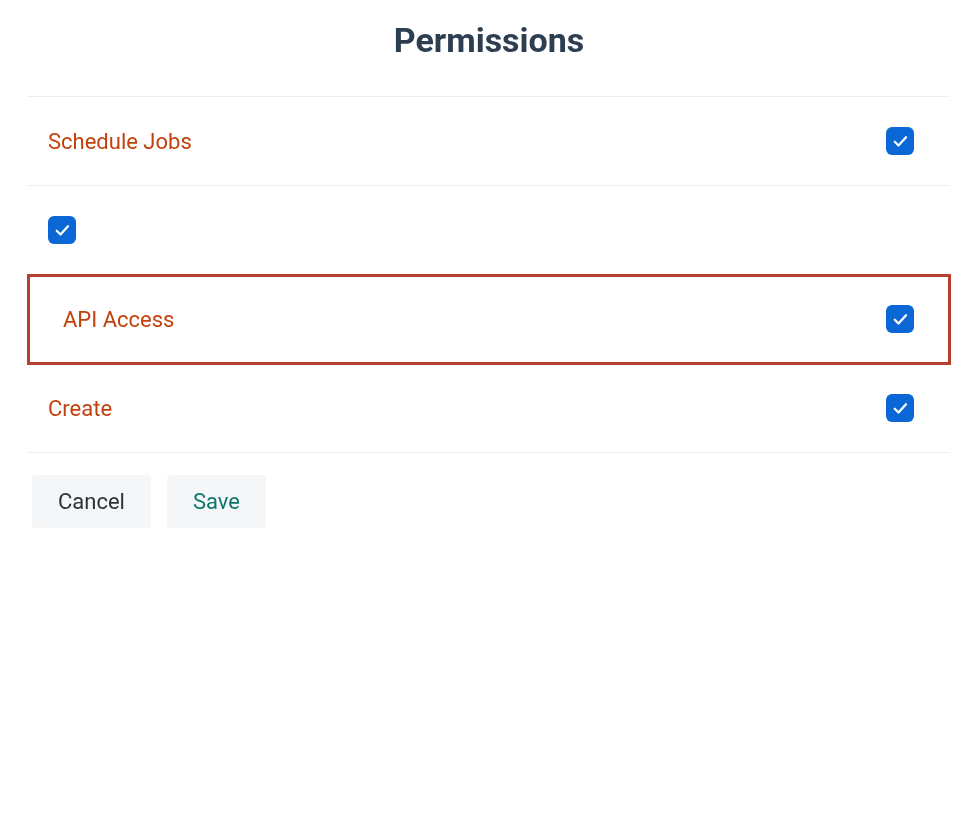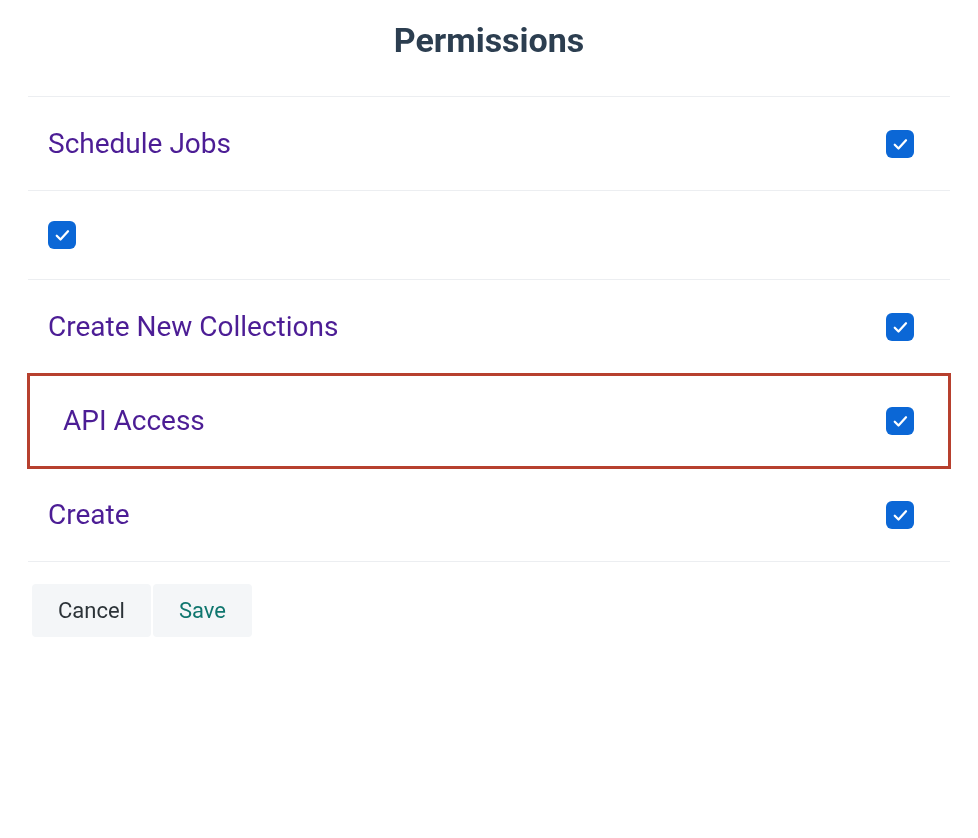--- a/index.html
+++ b/index.html
@@ -31,23 +31,23 @@
       padding: 30px 20px 30px 20px;
       border-bottom: 1px solid #eceef1;
       position: relative;
     }
     .permission-row.highlighted {
       outline: 3px solid #b7402e;
       outline-offset: -2px;
       padding-left: 35px;
     }
     .permission-label {
-      font-size: 28px;
+      font-size: 22px;
       font-weight: 400;
-      color: #4c1d95;
+      color: #c2410c;
     }
     .checkbox-wrap {
       width: 28px;
       height: 28px;
       border-radius: 6px;
       background: #0b67d6;
       display: flex;
       align-items: center;
       justify-content: center;
       cursor: pointer;
@@ -58,21 +58,21 @@
       width: 18px;
       height: 18px;
       stroke: #ffffff;
       stroke-width: 3;
       fill: none;
       stroke-linecap: round;
       stroke-linejoin: round;
     }
     .button-bar {
       display: flex;
-      gap: 2px;
+      gap: 16px;
       margin-top: 22px;
       padding-left: 4px;
     }
     .btn {
       font-size: 22px;
       padding: 14px 26px;
       border: none;
       border-radius: 4px;
       background: #f4f6f8;
       cursor: pointer;
@@ -100,28 +100,20 @@
         </svg>
       </div>
     </div>
     <div class="permission-row">
       <div class="checkbox-wrap" role="checkbox" aria-checked="true">
         <svg viewBox="0 0 24 24">
           <polyline points="5 13 10 18 20 7"></polyline>
         </svg>
       </div>
     </div>
-    <div class="permission-row">
-      <span class="permission-label">Create New Collections</span>
-      <div class="checkbox-wrap" role="checkbox" aria-checked="true">
-        <svg viewBox="0 0 24 24">
-          <polyline points="5 13 10 18 20 7"></polyline>
-        </svg>
-      </div>
-    </div>
     <div class="permission-row highlighted">
       <span class="permission-label">API Access</span>
       <div class="checkbox-wrap" role="checkbox" aria-checked="true">
         <svg viewBox="0 0 24 24">
           <polyline points="5 13 10 18 20 7"></polyline>
         </svg>
       </div>
     </div>
     <div class="permission-row">
       <span class="permission-label">Create</span>

